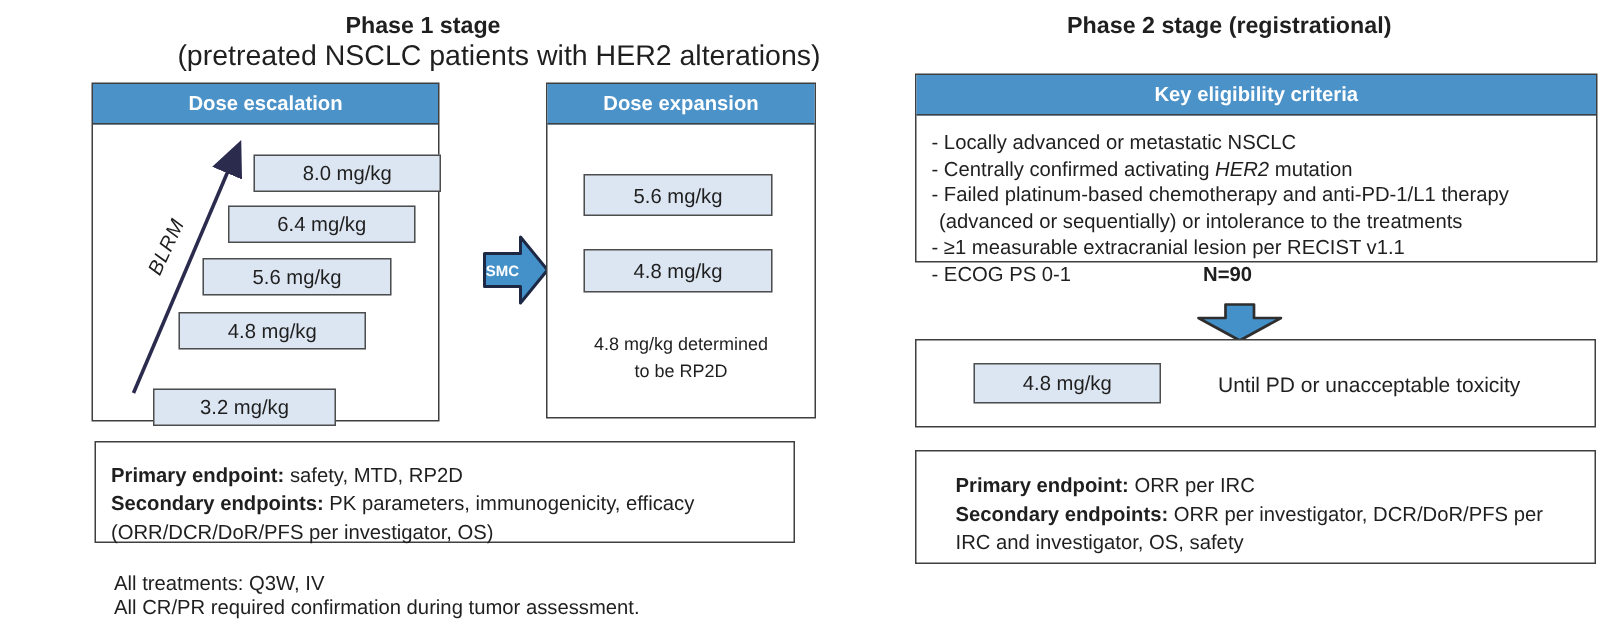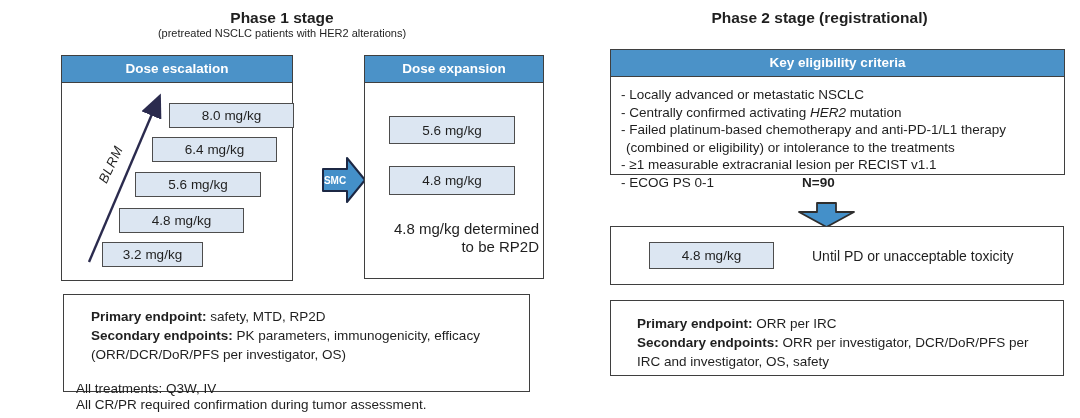--- a/index.html
+++ b/index.html
@@ -2,38 +2,38 @@
 <html><head>
 <meta charset="utf-8">
 <style>
   html,body{margin:0;padding:0;background:#ffffff;}
   .canvas{
     position:relative;width:1080px;height:418px;background:#ffffff;
     font-family:"Liberation Sans","DejaVu Sans",sans-serif;color:#1f1f1f;overflow:hidden;margin-left:17px;
   }
   .abs{position:absolute;}
   .title{font-weight:bold;font-size:15.5px;text-align:center;}
-  .subtitle{font-size:11px;text-align:center;}
+  .subtitle{font-size:19px;text-align:right;}
   .box{position:absolute;background:#ffffff;border:1.5px solid #3f3f3f;box-sizing:border-box;}
   .box-header{
     background:#4b92c8;color:#ffffff;font-weight:bold;font-size:13.5px;
     text-align:center;height:26px;line-height:26px;border-bottom:1.5px solid #3f3f3f;
   }
   .dose{
     position:absolute;background:#dce6f2;border:1.4px solid #4d4d4d;box-sizing:border-box;
     display:flex;align-items:center;justify-content:center;font-size:13.5px;
   }
   .blrm-label{
     position:absolute;left:74px;top:157px;font-size:13.5px;font-style:italic;
     transform:rotate(-65deg);letter-spacing:0.5px;
   }
-  .exp-note{position:absolute;left:352px;top:220px;width:170px;text-align:right;
-    font-size:15px;line-height:18px;}
+  .exp-note{position:absolute;left:352px;top:220px;width:170px;text-align:center;
+    font-size:12px;line-height:18px;}
   .endpoints-text{font-size:13.5px;line-height:19px;}
-  .p1-endpoints{left:46px;top:294px;width:467px;height:98px;padding:12px 10px 0 27px;}
+  .p1-endpoints{left:46px;top:294px;width:467px;height:68px;padding:12px 10px 0 10px;}
   .p2-endpoints{left:593px;top:300px;width:454px;height:76px;padding:13px 14px 4px 26px;}
   .footnotes{left:59px;top:381px;font-size:13.5px;line-height:15.6px;}
   .elig-box{left:593px;top:49px;width:455px;height:126px;}
   .elig-list{padding:9px 0 0 10px;font-size:13.5px;line-height:17.5px;}
   .elig-cont{padding-left:5px;}
   .n-label{font-weight:bold;margin-left:88px;}
   .treatment-box{left:593px;top:226px;width:454px;height:59px;display:flex;align-items:center;}
   .treat-dose{position:static;width:125px;height:27px;margin-left:38px;flex:0 0 auto;}
   .treat-text{margin-left:38px;font-size:14px;text-align:right;}
   b{font-weight:bold;}
@@ -57,21 +57,21 @@
       </marker>
     </defs>
     <line x1="8" y1="172" x2="77" y2="10" stroke="#2b2b4e" stroke-width="2.4" marker-end="url(#ah)"></line>
   </svg>
   <span class="blrm-label">BLRM</span>
 
   <div class="dose" style="left:152px;top:103px;width:125px;height:25px;">8.0 mg/kg</div>
   <div class="dose" style="left:135px;top:137px;width:125px;height:25px;">6.4 mg/kg</div>
   <div class="dose" style="left:118px;top:172px;width:126px;height:25px;">5.6 mg/kg</div>
   <div class="dose" style="left:102px;top:208px;width:125px;height:25px;">4.8 mg/kg</div>
-  <div class="dose" style="left:85px;top:242px;width:101px;height:25px;">3.2 mg/kg</div>
+  <div class="dose" style="left:85px;top:259px;width:122px;height:25px;">3.2 mg/kg</div>
 
   <svg class="abs" style="left:304px;top:155px;" width="46" height="50" viewBox="0 0 46 50">
     <polygon points="2,14 26,14 26,3 44,25 26,47 26,36 2,36" fill="#4490c9" stroke="#1c2844" stroke-width="2" stroke-linejoin="round"></polygon>
     <text x="14" y="29" text-anchor="middle" fill="#ffffff" font-size="10" font-weight="bold" font-family="Liberation Sans, sans-serif">SMC</text>
   </svg>
 
   <div class="box" style="left:347px;top:55px;width:180px;height:224px;">
     <div class="box-header">Dose expansion</div>
   </div>
   <div class="dose" style="left:372px;top:116px;width:126px;height:28px;">5.6 mg/kg</div>
@@ -93,21 +93,21 @@
   </div>
 
   <div class="abs title" style="left:575px;top:9px;width:455px;">Phase 2 stage (registrational)</div>
 
   <div class="box elig-box">
     <div class="box-header">Key eligibility criteria</div>
     <div class="elig-list">
       <div>- Locally advanced or metastatic NSCLC</div>
       <div><span>- Centrally confirmed activating </span><i>HER2</i><span> mutation</span></div>
       <div>- Failed platinum-based chemotherapy and anti-PD-1/L1 therapy</div>
-      <div class="elig-cont">(combined or eligibility) or intolerance to the treatments</div>
+      <div class="elig-cont">(advanced or sequentially) or intolerance to the treatments</div>
       <div>- ≥1 measurable extracranial lesion per RECIST v1.1</div>
       <div><span>- ECOG PS 0-1</span><span class="n-label">N=90</span></div>
     </div>
   </div>
 
   <svg class="abs" style="left:781px;top:202px;" width="57" height="26" viewBox="0 0 57 26">
     <polygon points="19,1 38,1 38,10 56,10 28.5,25 1,10 19,10" fill="#4490c9" stroke="#2e2e2e" stroke-width="1.8" stroke-linejoin="round"></polygon>
   </svg>
 
   <div class="box treatment-box">

